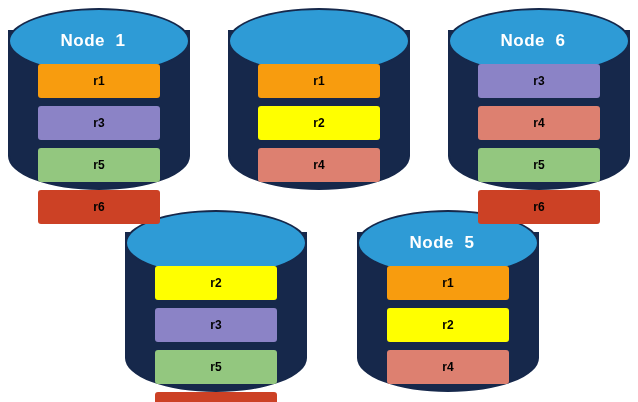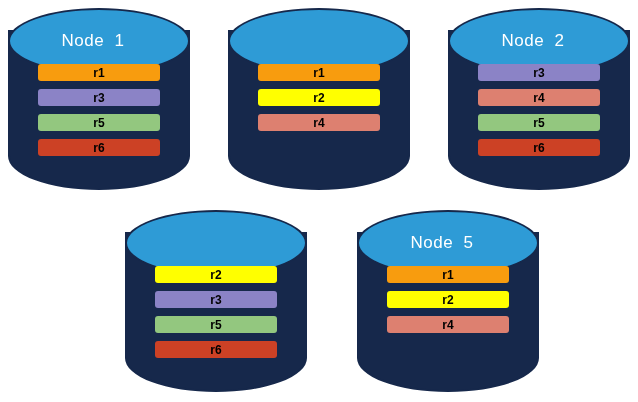--- a/index.html
+++ b/index.html
@@ -61,38 +61,38 @@
     position: absolute;
     left: 0;
     top: 0;
     width: 170px;
     height: 66px;
     display: flex;
     align-items: center;
     justify-content: center;
     color: #ffffff;
     font-size: 17px;
-    font-weight: normal;
+    font-weight: bold;
     letter-spacing: 0.5px;
     white-space: pre;
     z-index: 3;
     pointer-events: none;
   }
 
   
   .replica-list {
     position: absolute;
     left: 30px;
     top: 56px;
     width: 122px;
     z-index: 4;
   }
 
   .replica {
-    height: 17px;
+    height: 34px;
     margin-bottom: 8px;
     border-radius: 3px;
     display: flex;
     align-items: center;
     justify-content: center;
     color: #000000;
     font-size: 12px;
     font-weight: bold;
     line-height: 1;
   }
@@ -118,21 +118,21 @@
       <div class="node-cap" style="background: rgb(46, 155, 214); border-color: rgb(22, 40, 75);"></div>
       <div class="replica-list">
         <div class="replica" style="background: rgb(248, 156, 14); color: rgb(0, 0, 0);">r1</div>
         <div class="replica" style="background: rgb(255, 255, 0); color: rgb(0, 0, 0);">r2</div>
         <div class="replica" style="background: rgb(221, 128, 112); color: rgb(0, 0, 0);">r4</div>
       </div>
     </div>
     <div class="node" style="left: 448px; top: 8px;">
       <div class="node-body" style="background: rgb(22, 40, 75); border-color: rgb(22, 40, 75);"></div>
       <div class="node-cap" style="background: rgb(46, 155, 214); border-color: rgb(22, 40, 75);"></div>
-      <div class="node-title" style="color: rgb(255, 255, 255);">Node  2</div>
+      <div class="node-title" style="color: rgb(255, 255, 255);">Node  6</div>
       <div class="replica-list">
         <div class="replica" style="background: rgb(139, 131, 198); color: rgb(0, 0, 0);">r3</div>
         <div class="replica" style="background: rgb(221, 128, 112); color: rgb(0, 0, 0);">r4</div>
         <div class="replica" style="background: rgb(147, 199, 127); color: rgb(0, 0, 0);">r5</div>
         <div class="replica" style="background: rgb(204, 65, 37); color: rgb(0, 0, 0);">r6</div>
       </div>
     </div>
     <div class="node" style="left: 125px; top: 210px;">
       <div class="node-body" style="background: rgb(22, 40, 75); border-color: rgb(22, 40, 75);"></div>
       <div class="node-cap" style="background: rgb(46, 155, 214); border-color: rgb(22, 40, 75);"></div>

